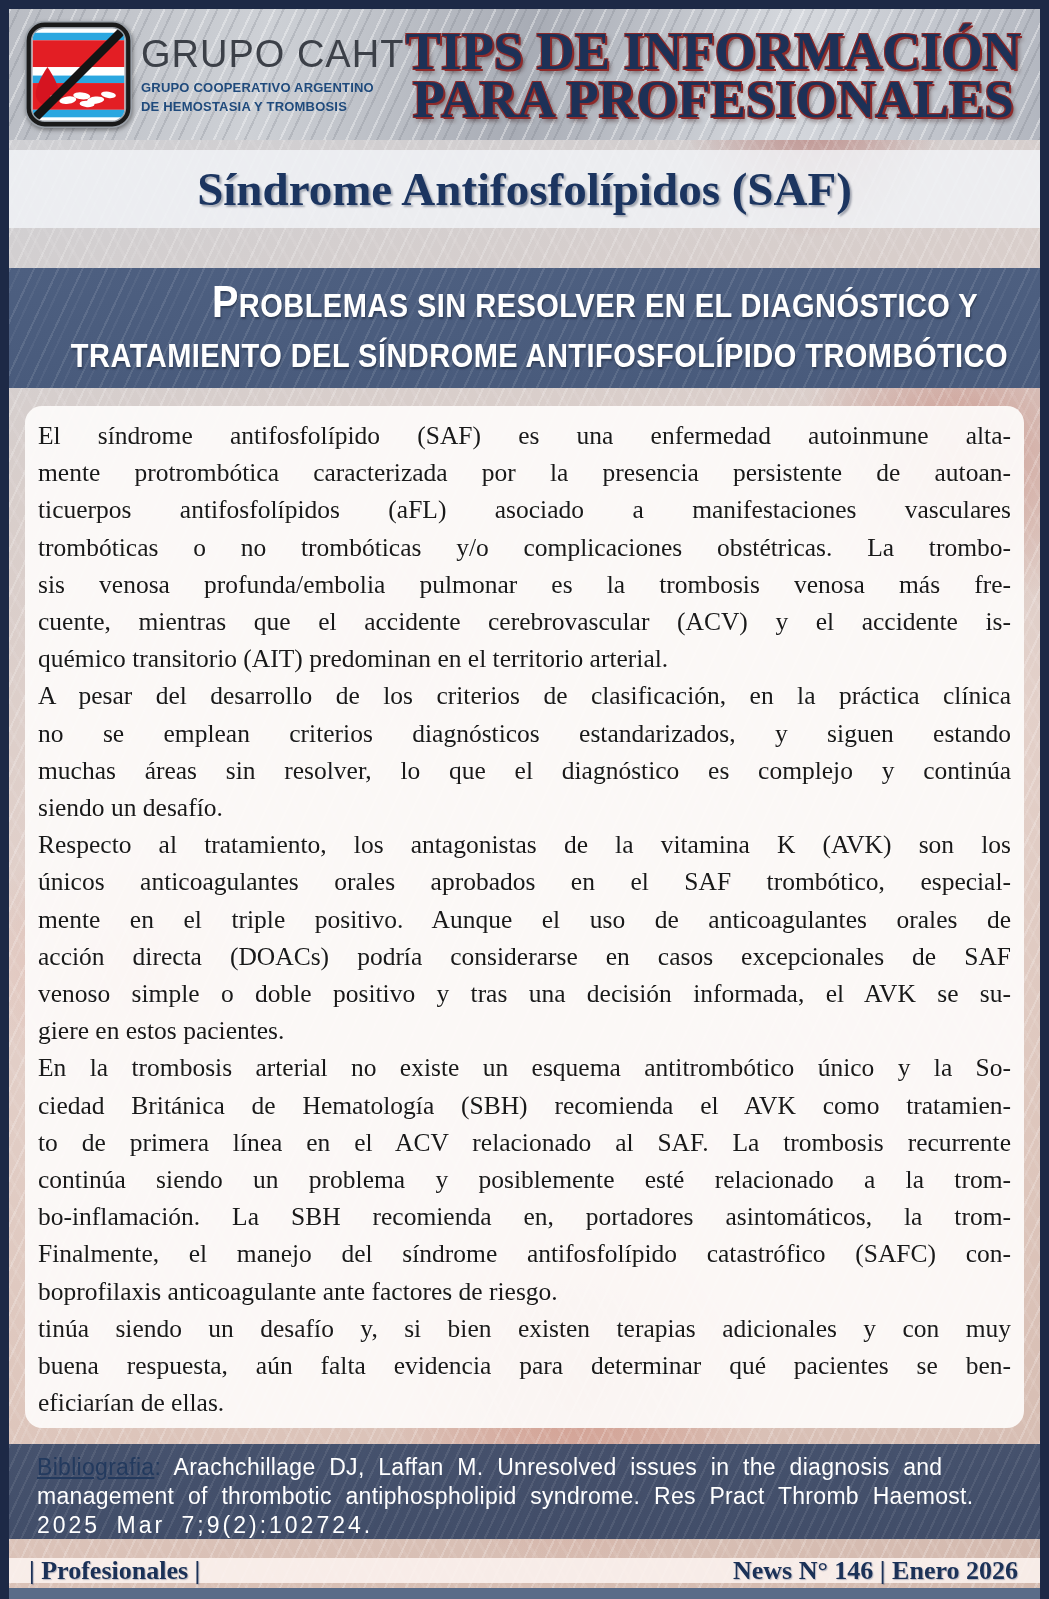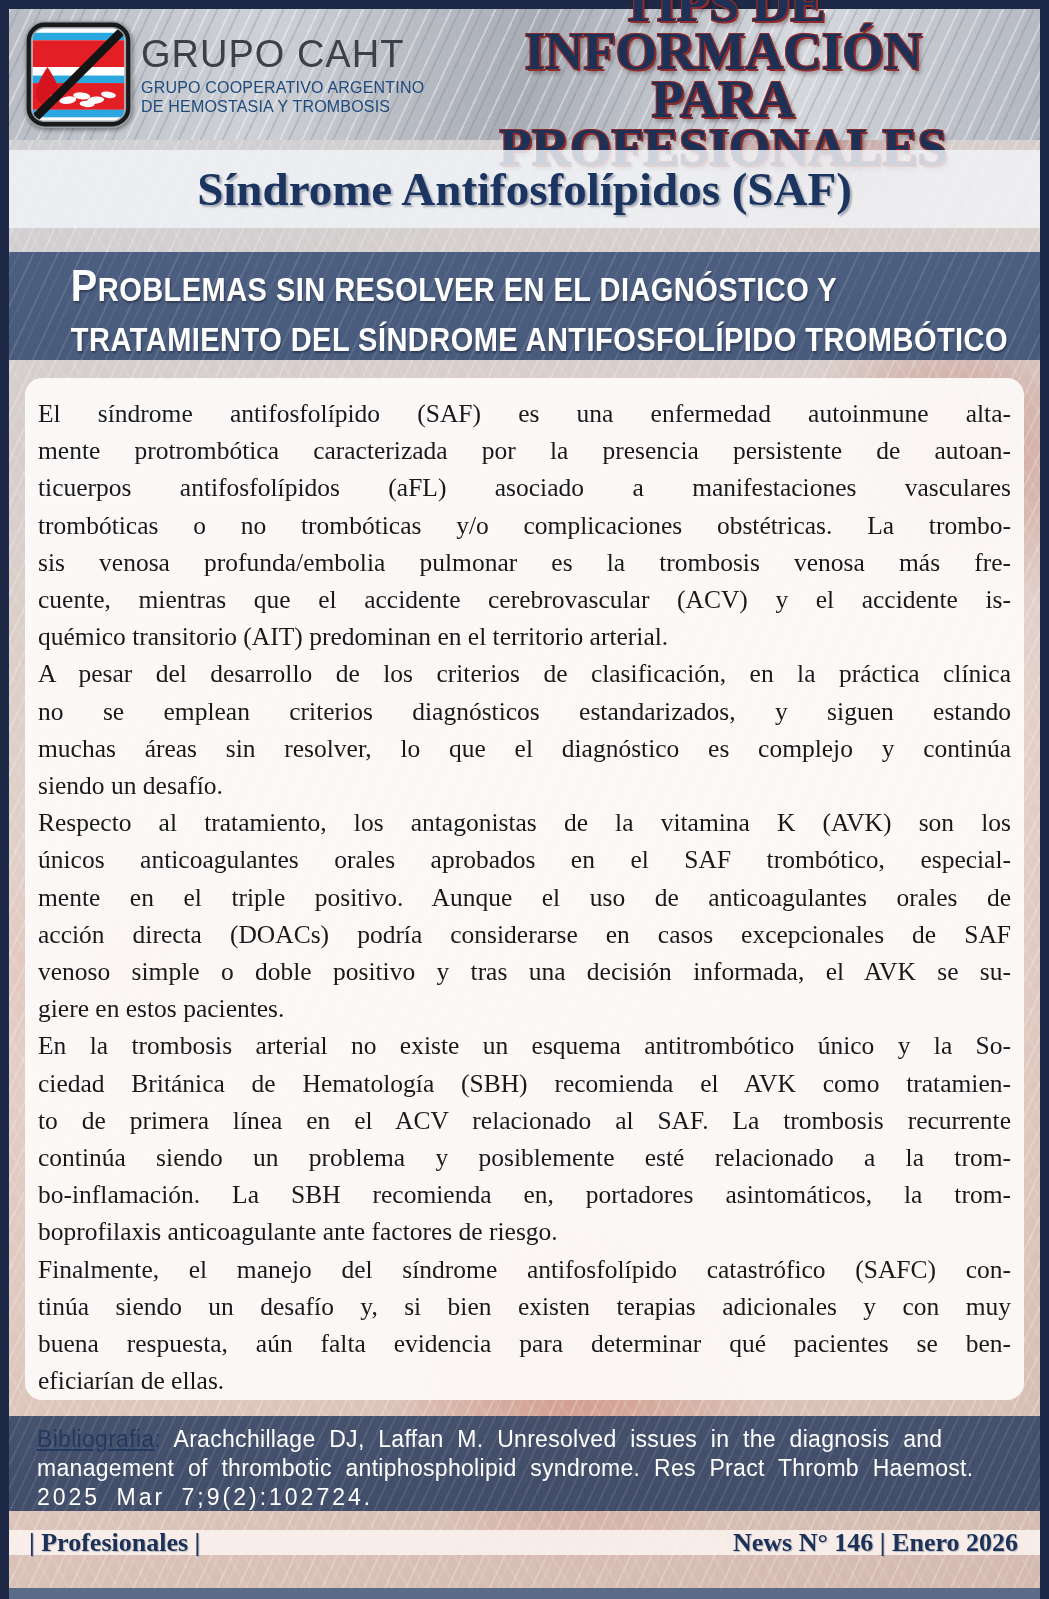--- a/index.html
+++ b/index.html
@@ -24,44 +24,44 @@
 
   
   .header{height:131px;display:flex;align-items:center;padding:0 18px 0 16px;box-sizing:border-box;
     background:
       repeating-linear-gradient(115deg, rgba(255,255,255,.35) 0 2px, transparent 2px 8px,
         rgba(120,125,135,.25) 8px 10px, transparent 10px 20px),
       linear-gradient(100deg,#b9bcc3 0%,#ced1d6 25%,#a8acb5 50%,#d6d9de 75%,#b2b6bf 100%);}
   .logo{width:107px;height:107px;flex:0 0 auto;filter:drop-shadow(1px 2px 2px rgba(40,40,40,.5));}
   .brand{margin-left:9px;flex:0 0 auto;}
   .brand-name{font-size:38px;letter-spacing:1px;color:#3c4048;line-height:42px;}
-  .brand-sub{font-weight:normal;font-size:16px;line-height:19.5px;color:#1f4a7c;letter-spacing:.2px;margin-top:3px;}
+  .brand-sub{font-weight:bold;font-size:13px;line-height:19.5px;color:#1f4a7c;letter-spacing:.2px;margin-top:3px;}
   .head-title{flex:1 1 auto;text-align:center;font-family:"Liberation Serif",serif;font-weight:bold;
     color:#1d3157;font-size:53px;line-height:48px;
     text-shadow:2px 2px 0 #8e2a2a,-1px -1px 0 #8e2a2a,1px -1px 0 #8e2a2a,-1px 1px 0 #8e2a2a,3px 4px 4px rgba(40,10,10,.45);}
 
   
   .saf-strip{margin-top:10px;height:78px;background:rgba(241,243,247,.84);
     display:flex;align-items:center;justify-content:center;}
   .saf-title{font-family:"Liberation Serif",serif;font-weight:bold;font-size:47px;color:#1c3560;
     text-shadow:2px 2px 2px rgba(70,80,100,.45);}
 
   
-  .subject-bar{margin-top:24px;height:108px;box-sizing:border-box;padding-top:9px;text-align:left;color:#fff;
+  .subject-bar{margin-top:40px;height:120px;box-sizing:border-box;padding-top:9px;text-align:right;color:#fff;
     background:
       repeating-linear-gradient(115deg, rgba(255,255,255,.10) 0 2px, transparent 2px 9px,
         rgba(255,255,255,.05) 9px 11px, transparent 11px 22px),
       linear-gradient(#4d5f80,#495b7c);}
   .subject-line{font-weight:bold;font-size:33px;line-height:50px;transform:scaleX(.88);transform-origin:50% 50%;
     white-space:nowrap;letter-spacing:.5px;text-shadow:1px 2px 2px rgba(20,30,50,.5);}
   .subject-initial{font-size:45px;}
 
   
   .body-box{margin:18px 16px 0 16px;height:1022px;box-sizing:border-box;overflow:hidden;
-    background:rgba(253,251,250,.93);border-radius:17px;padding:17px 13px;
+    background:rgba(253,251,250,.93);border-radius:17px;padding:11px 13px;
     font-family:"Liberation Serif",serif;font-size:25.5px;line-height:37.2px;color:#191919;}
   .body-line{text-align:justify;text-align-last:justify;text-shadow:1px 1px 0 rgba(255,255,255,.55);}
   .body-line.para-end{text-align-last:left;}
 
   
   .bib-bar{margin-top:16px;height:95px;box-sizing:border-box;padding:9px 30px 0 28px;
     background:
       repeating-linear-gradient(115deg, rgba(255,255,255,.08) 0 2px, transparent 2px 10px),
       linear-gradient(rgba(58,73,103,.93),rgba(54,69,99,.93));
     font-size:23px;line-height:29px;color:#fff;word-spacing:7px;letter-spacing:.3px;}
@@ -147,22 +147,22 @@
         <div class="body-line">únicos anticoagulantes orales aprobados en el SAF trombótico, especial-</div>
         <div class="body-line">mente en el triple positivo. Aunque el uso de anticoagulantes orales de</div>
         <div class="body-line">acción directa (DOACs) podría considerarse en casos excepcionales de SAF</div>
         <div class="body-line">venoso simple o doble positivo y tras una decisión informada, el AVK se su-</div>
         <div class="body-line para-end">giere en estos pacientes.</div>
         <div class="body-line">En la trombosis arterial no existe un esquema antitrombótico único y la So-</div>
         <div class="body-line">ciedad Británica de Hematología (SBH) recomienda el AVK como tratamien-</div>
         <div class="body-line">to de primera línea en el ACV relacionado al SAF. La trombosis recurrente</div>
         <div class="body-line">continúa siendo un problema y posiblemente esté relacionado a la trom-</div>
         <div class="body-line">bo-inflamación. La SBH recomienda en,  portadores asintomáticos, la trom-</div>
+        <div class="body-line">Finalmente, el manejo del síndrome antifosfolípido catastrófico (SAFC) con-</div>
         <div class="body-line para-end">boprofilaxis anticoagulante ante factores de riesgo.</div>
-        <div class="body-line">Finalmente, el manejo del síndrome antifosfolípido catastrófico (SAFC) con-</div>
         <div class="body-line">tinúa siendo un desafío y, si bien existen terapias adicionales y con muy</div>
         <div class="body-line">buena respuesta, aún falta evidencia para determinar qué pacientes se ben-</div>
         <div class="body-line para-end">eficiarían de ellas.</div>
       </main>
 
     <div class="bib-bar">
       <div><span class="bib-label">Bibliografia</span><span class="bib-sep">: </span><span>Arachchillage DJ, Laffan M. Unresolved issues in the diagnosis and</span></div>
       <div>management of thrombotic antiphospholipid syndrome. Res Pract Thromb Haemost.</div>
       <div class="bib-last">2025 Mar 7;9(2):102724.</div>
     </div>

